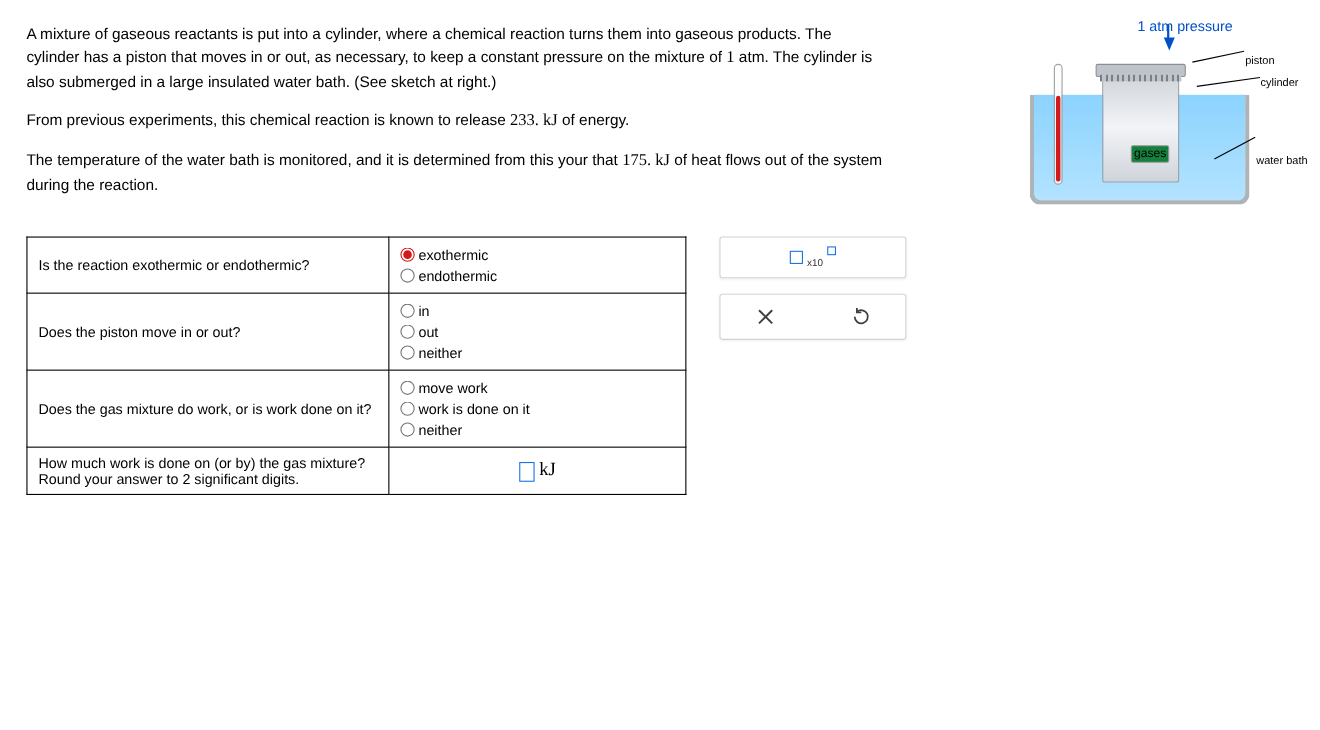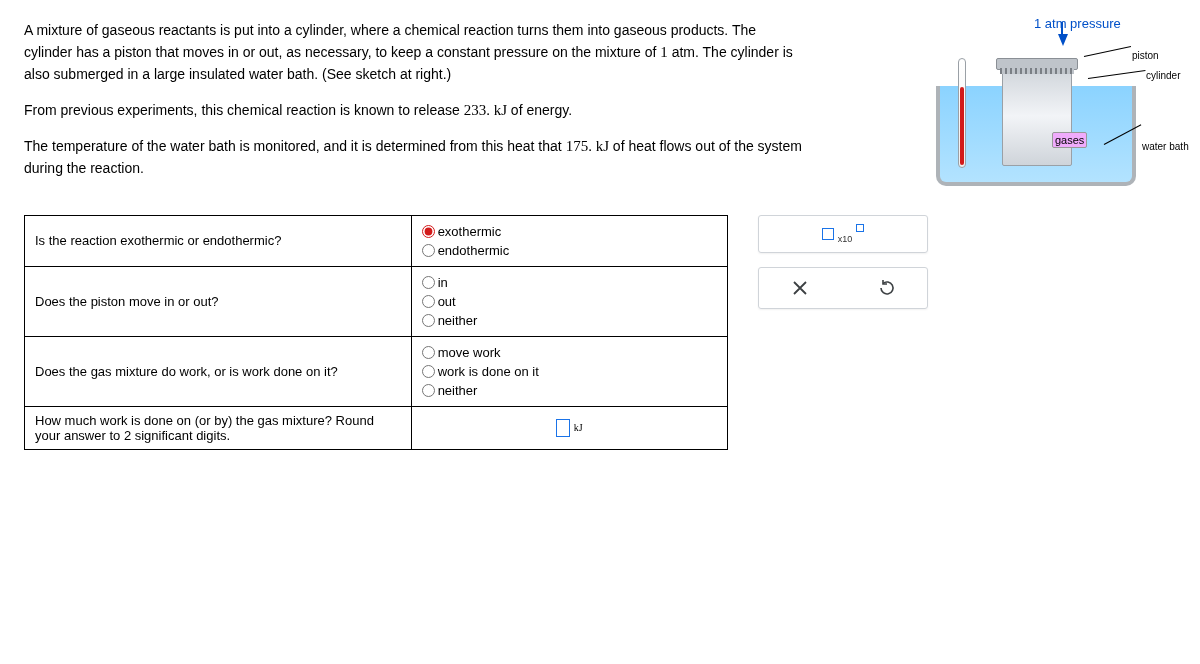--- a/index.html
+++ b/index.html
@@ -28,21 +28,21 @@
     }
     .label {
       position: absolute;
       font-size: 10px;
       color: #000;
     }
     .atm-label { top: 4px; left: 102px; color: #0050c8; font-size: 13px; }
     .piston-label { top: 38px; left: 200px; }
     .cylinder-label { top: 58px; left: 214px; }
     .waterbath-label { top: 98px; left: 210px; margin-top: 31px; }
-    .gases-label { top: 120px; left: 120px; background:#f0abfc; padding:1px 2px; border:1px solid #999; border-radius:2px; font-size:11px;}
+    .gases-label { top: 120px; left: 96px; background:#15803d; padding:1px 2px; border:1px solid #999; border-radius:2px; font-size:11px;}
     .arrow-down {
       position:absolute; top:22px; left:126px; width:0; height:0;
       border-left:5px solid transparent; border-right:5px solid transparent;
       border-top:12px solid #0050c8;
     }
     .arrow-stem { position:absolute; top:10px; left:129px; width:2px; height:14px; background:#0050c8;}
     .bath {
       position:absolute; top:74px; left:4px; width:200px; height:100px;
       border:4px solid #aeb3b8; border-top:none;
       border-radius: 0 0 10px 10px;
@@ -70,37 +70,37 @@
     .thermo-fill { position:absolute; bottom:2px; left:1px; width:4px; height:78px; background:#d21a1a; border-radius:2px;}
     .diag-line {
       position:absolute; background:#000; height:1px; transform-origin:left center;
     }
 
     .content-row {
       display:flex; gap:30px; margin-top:36px; align-items:flex-start;
     }
     table.qtable {
       border-collapse: collapse;
-      width: 704px;
+      width: 600px;
     }
     table.qtable td {
       border:1px solid #000;
       padding:6px 10px;
       vertical-align: middle;
       font-size:13px;
     }
     .qcell { width: 330px; }
     .acell { width: 270px; }
     .opt { display:flex; align-items:center; gap:3px; padding:2px 0;}
     .opt input[type=radio]{ accent-color:#d21a1a; width:13px; height:13px;}
     .opt.sel input[type=radio]{  }
     .answer-input {
       width:14px; height:18px; border:1px solid #1a73e8; background:#fff; display:inline-block; vertical-align:middle;
     }
-    .unit { font-family: Georgia,'Times New Roman', serif; font-size:10px; margin-left:4px;}
+    .unit { font-family: Georgia,'Times New Roman', serif; font-size:17px; margin-left:4px;}
     .centered-ans { text-align:center; }
 
     .side-panel {
       width:170px;
     }
     .exp-box {
       border:1px solid #d0d4d9; border-radius:3px;
       box-shadow: 0 1px 2px rgba(0,0,0,.06);
       padding:8px 10px; margin-bottom:14px;
       display:flex; align-items:center; justify-content:center; gap:4px;
@@ -144,21 +144,21 @@
   <span class="diag-line" style="top:132px; left:172px; width:42px; transform:rotate(-28deg);"></span>
 </div>
 
 <div class="problem-text">
   <span>A mixture of gaseous reactants is put into a cylinder, where a chemical reaction turns them into gaseous products. The cylinder has a piston that moves in or out, as necessary, to keep a constant pressure on the mixture of </span><span class="num">1</span><span> atm. The cylinder is also submerged in a large insulated water bath. (See sketch at right.)</span>
 </div>
 <div class="problem-text">
   <span>From previous experiments, this chemical reaction is known to release </span><span class="num">233. kJ</span><span> of energy.</span>
 </div>
 <div class="problem-text">
-  <span>The temperature of the water bath is monitored, and it is determined from this heat that </span><span class="num">175. kJ</span><span> of heat flows out of the system during the reaction.</span>
+  <span>The temperature of the water bath is monitored, and it is determined from this your that </span><span class="num">175. kJ</span><span> of heat flows out of the system during the reaction.</span>
 </div>
 
 <div class="content-row">
   <table class="qtable">
     <tbody>
         <tr>
       <td class="qcell">Is the reaction exothermic or endothermic?</td>
       <td class="acell">
         <label class="opt sel">
               <input type="radio" name="q1" checked="" style="">

